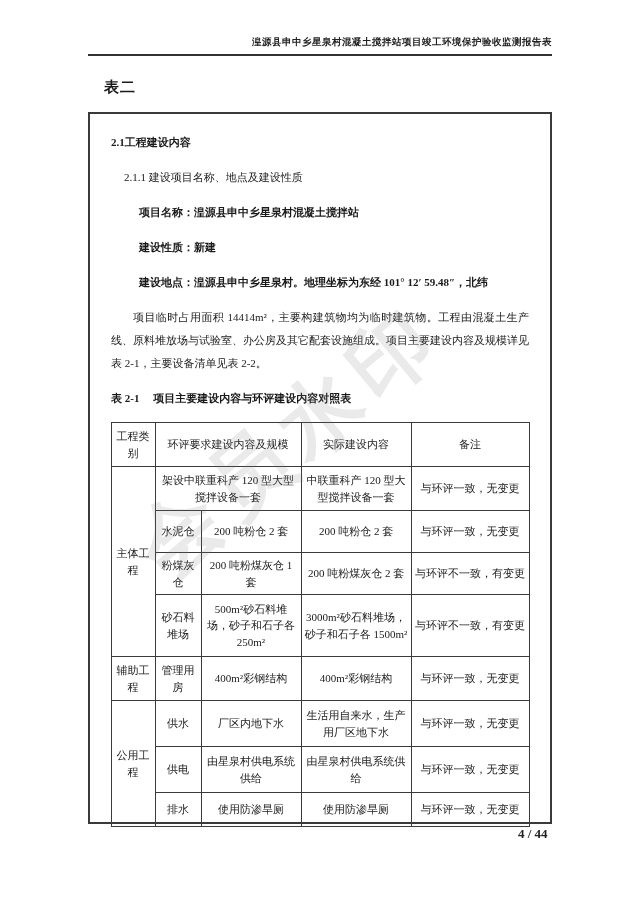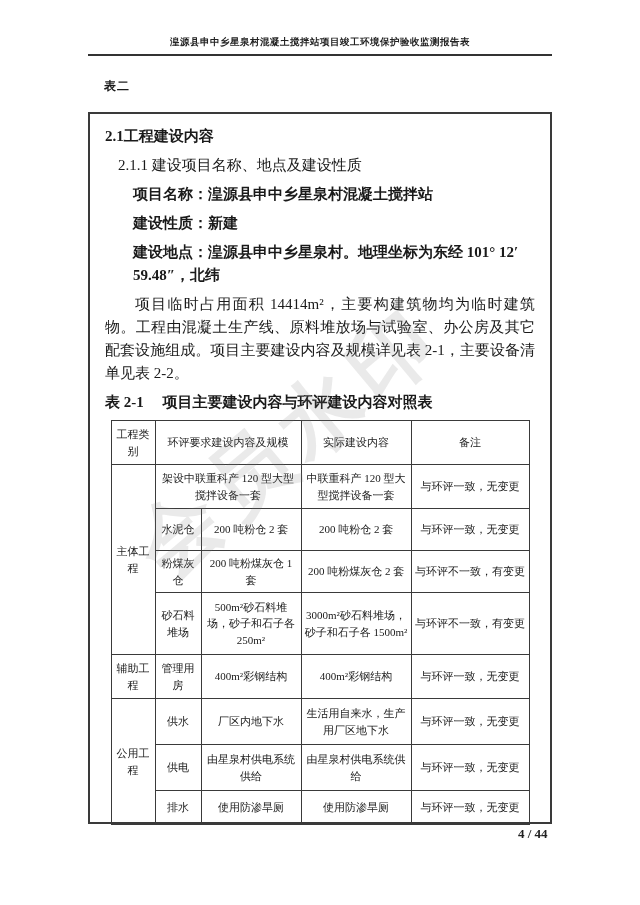--- a/index.html
+++ b/index.html
@@ -3,32 +3,32 @@
 <meta charset="utf-8">
 <style>
   html,body{margin:0;padding:0;}
   body{
     width:640px;height:905px;background:#ffffff;position:relative;
     font-family:"Liberation Serif","DejaVu Serif",serif;color:#1a1a1a;
     overflow:hidden;
   }
   .doc-header{
     position:absolute;top:36px;left:88px;width:464px;
-    text-align:center;font-size:9.5px;font-weight:bold;letter-spacing:.5px;
+    text-align:right;font-size:9.5px;font-weight:bold;letter-spacing:.5px;
     color:#222;border-bottom:2px solid #333;padding-bottom:5px;
   }
   .table-two-label{
     position:absolute;top:78px;left:104px;
-    font-size:12px;font-weight:bold;letter-spacing:1px;
+    font-size:15px;font-weight:bold;letter-spacing:1px;
   }
   .content-box{
     position:absolute;top:112px;left:88px;width:464px;height:712px;
     border:2px solid #3a3a3a;box-sizing:border-box;padding:5px 9px 0 9px;
   }
-  .content-box p{margin:6px;font-size:15px;line-height:23px;}
+  .content-box p{margin:12px;font-size:11px;line-height:23px;}
   .h-bold{font-weight:bold;}
   .indent-1{padding-left:13px;}
   .indent-2{padding-left:28px;font-weight:bold;}
   .para-indent{text-indent:2em;text-align:justify;}
   .tbl-title{
     margin-top:4px;text-align:left;font-weight:bold;font-size:12px;
   }
   table.cmp{
     border-collapse:collapse;margin:5px auto 16px auto;width:418px;
     table-layout:fixed;

